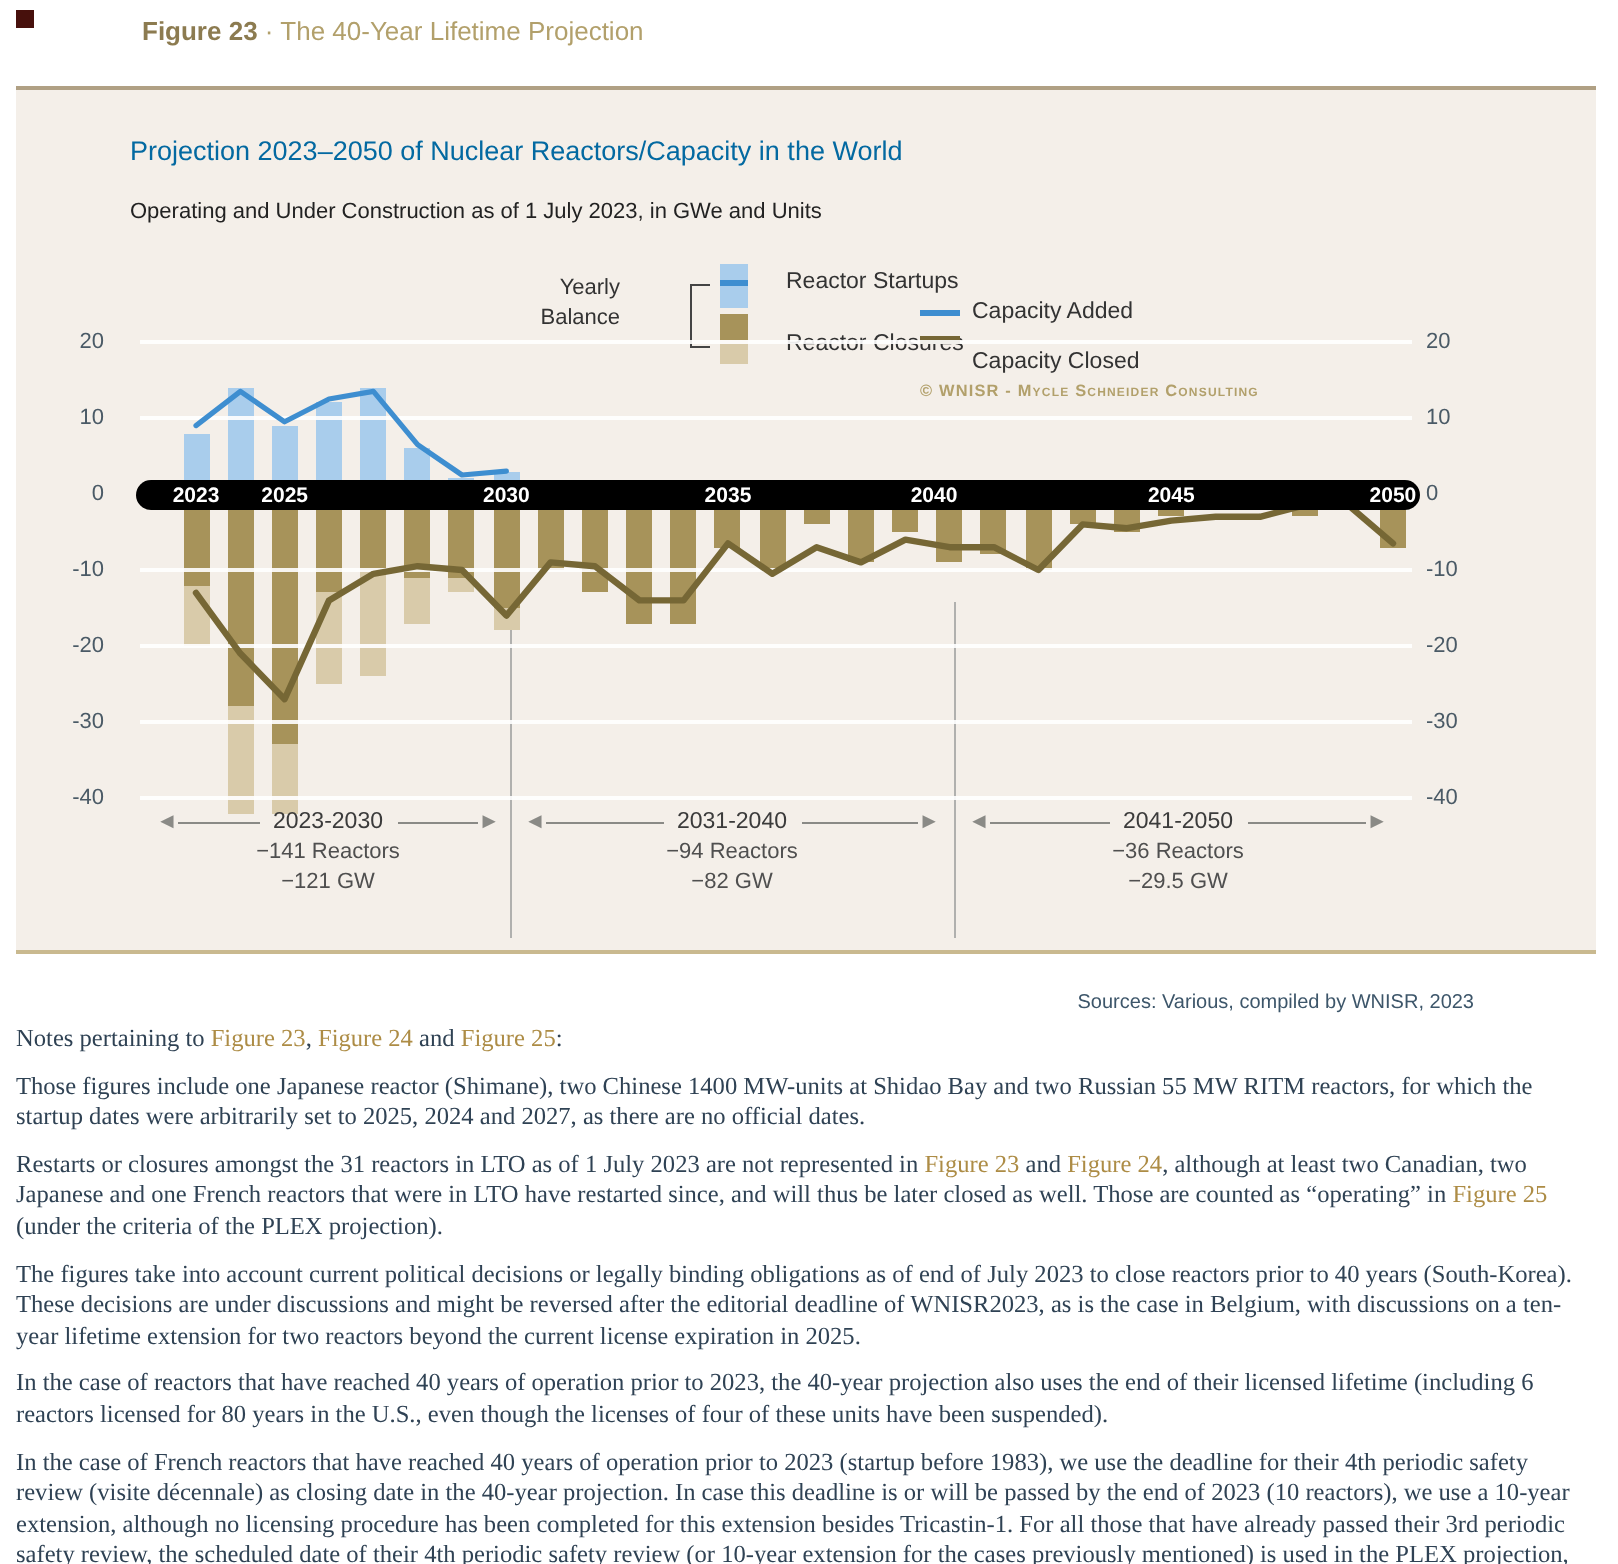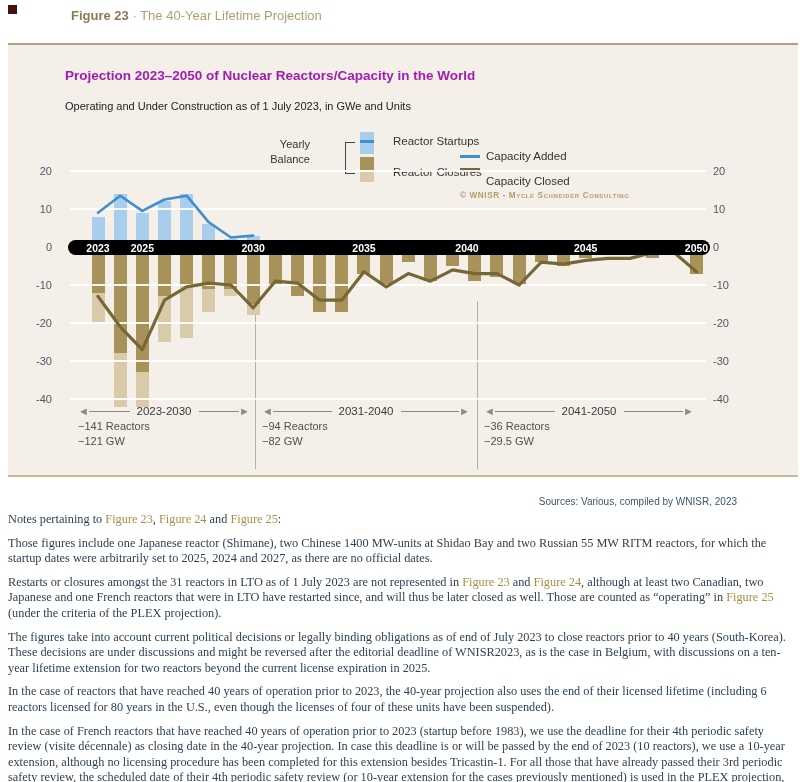--- a/index.html
+++ b/index.html
@@ -1,21 +1,21 @@
 <!DOCTYPE html>
 <html><head>
 <meta charset="utf-8">
 <style>
   html,body{margin:0;padding:0;background:#fff;}
   .page{position:relative;width:809px;height:782px;background:#ffffff;font-family:"Liberation Sans",sans-serif;overflow:hidden;}
   .marker{position:absolute;background:#47100c;}
   .fig-heading{position:absolute;left:43px;top:8px;font-size:13px;color:#b2a06b;margin-left:28px;}
   .fig-heading b{color:#8c7b50;font-weight:bold;}
   .card{position:absolute;left:8px;top:43px;width:790px;height:434px;background:#f4efe9;border-top:2px solid #b0a084;border-bottom:2px solid #c9b98f;box-sizing:border-box;}
-  .card-title{position:absolute;left:57px;top:23px;font-size:13.5px;font-weight:bold;color:#a21caf;}
+  .card-title{position:absolute;left:57px;top:23px;font-size:13.5px;font-weight:normal;color:#0369a1;}
   .card-sub-i{position:absolute;left:57px;top:41px;font-size:11px;font-style:italic;color:#222;}
   .card-sub2{position:absolute;left:57px;top:55px;font-size:11px;color:#222;}
   .yb-label{position:absolute;left:232px;top:92px;width:70px;text-align:right;font-size:11px;color:#333;line-height:15px;}
   .yb-bracket{position:absolute;left:337px;top:97px;width:9px;height:30px;border-top:1.5px solid #444;border-bottom:1.5px solid #444;border-left:1.5px solid #444;}
   .mini{position:absolute;width:14px;}
   .leg-text{position:absolute;font-size:11.5px;color:#333;}
   .swatch{position:absolute;width:20px;}
   .copyright{position:absolute;left:452px;top:146px;font-size:8.2px;letter-spacing:0.6px;font-variant:small-caps;font-weight:bold;color:#b2a06b;}
   .tick{position:absolute;font-size:11px;color:#4a5a66;}
   .tick.l{width:30px;text-align:right;left:14px;}
@@ -24,21 +24,21 @@
   .bar{position:absolute;z-index:2;}
   .band{position:absolute;left:60px;top:195px;width:642px;height:15px;background:#000;border-radius:8px;z-index:5;}
   .band-year{position:absolute;top:196.5px;font-size:10.5px;font-weight:bold;color:#fff;transform:translateX(-50%);z-index:6;}
   #lines{position:absolute;left:0;top:0;z-index:4;}
   .divider{position:absolute;top:256px;height:168px;width:1px;background:#b0b0ae;z-index:1;}
   .range{position:absolute;z-index:6;}
   .arrow-row{display:flex;align-items:center;color:#7a7a76;}
   .arrow-row .line{flex:1;height:1px;background:#8a8a86;}
   .arrow-row .ah{font-size:11px;line-height:10px;color:#8a8a86;}
   .arrow-row .rng{padding:0 7px;font-size:11.5px;color:#3b3b3b;}
-  .range .val{text-align:left;font-size:11px;color:#4f4f4f;margin-top:3px;}
+  .range .val{text-align:center;font-size:11px;color:#4f4f4f;margin-top:3px;}
   .sources{position:absolute;right:72px;top:496px;font-size:10px;color:#3d566a;}
   .notes{position:absolute;left:8px;top:512px;width:792px;font-family:"Liberation Serif",serif;font-size:12.3px;line-height:15.6px;color:#2f4254;}
   .notes p{margin:0 0 8px 0;}
   .fig-ref{color:#ad8c45;}
 </style>
 </head>
 <body>
 
 <div class="page">
 

